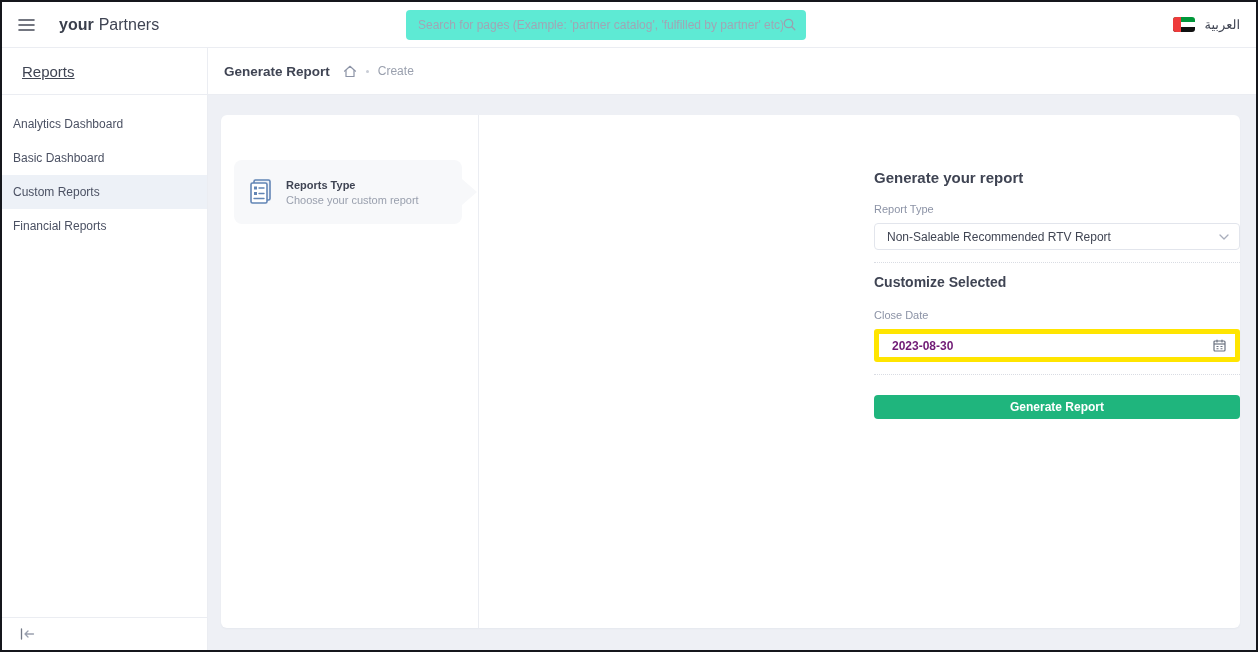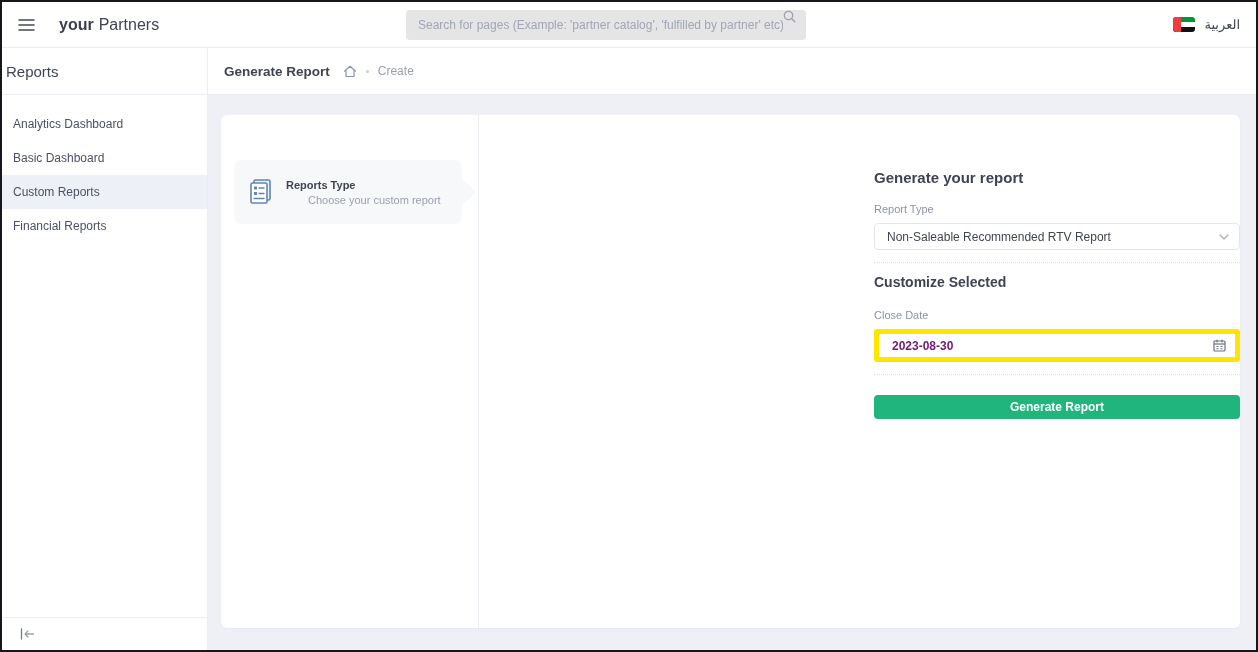--- a/index.html
+++ b/index.html
@@ -21,22 +21,22 @@
     padding: 0 16px;
   }
   .topbar-left { display: flex; align-items: center; width: 388px; flex: 0 0 auto; }
   .hamburger { display: inline-flex; cursor: pointer; margin-right: 24px; }
   .brand { font-size: 16px; cursor: pointer; white-space: nowrap; }
   .brand-bold { font-weight: 700; color: #3a3f4c; }
   .brand-rest { margin-left: 5px; color: #3f4453; }
 
   .search-box {
     width: 400px; height: 30px; flex: 0 0 auto;
-    background: #e5e5e5; border-radius: 4px;
-    display: flex; 
+    background: #5eead4; border-radius: 4px;
+    display: flex; align-items: center;
     padding: 0 10px 0 12px;
   }
   .search-box input {
     flex: 1; border: none; outline: none; background: transparent;
     font-family: "Liberation Sans", sans-serif;
     font-size: 12px; color: #404553;
   }
   .search-box input::placeholder { color: #a0a6b5; }
   .search-icon { display: inline-flex; cursor: pointer; }
 
@@ -56,22 +56,22 @@
   
   .main-row { flex: 1; display: flex; min-height: 0; }
 
   .sidebar {
     width: 206px; flex: 0 0 206px; background: #fff;
     border-right: 1px solid #ebedf2;
     display: flex; flex-direction: column;
   }
   .sidebar-title {
     height: 47px; flex: 0 0 47px; border-bottom: 1px solid #ebedf2;
-    display: flex; align-items: center; padding-left: 4px;
-    font-size: 15px; color: #3f4453;
+    display: flex; align-items: center; padding-left: 20px;
+    font-size: 15px; color: #3f4453; text-decoration: underline;
   }
   .sidebar nav { padding-top: 12px; }
   .nav-item {
     height: 34px; display: flex; align-items: center;
     padding-left: 11px; font-size: 12px; color: #4b5163; cursor: pointer;
   }
   .nav-item.selected { background: #edf1f7; }
   .sidebar-footer {
     margin-top: auto; border-top: 1px solid #ebedf2;
     height: 33px; flex: 0 0 33px;
@@ -113,21 +113,21 @@
     padding: 0 8px 0 14px; cursor: pointer;
   }
   .step-arrow {
     position: absolute; right: -15px; top: 50%; transform: translateY(-50%);
     width: 0; height: 0;
     border-top: 13px solid transparent; border-bottom: 13px solid transparent;
     border-left: 15px solid #f7f8fa;
   }
   .step-icon { display: inline-flex; flex: 0 0 auto; }
   .step-title { font-size: 11px; font-weight: 700; color: #3f4453; margin-bottom: 3px; }
-  .step-sub { font-size: 11px; color: #9aa0ae; margin-left: 22px; }
+  .step-sub { font-size: 11px; color: #9aa0ae; }
 
   .card-right { flex: 1; display: flex; justify-content: flex-end; }
   .form { width: 366px; padding-top: 54px; }
   .form-heading { font-size: 15px; font-weight: 700; color: #3f4453; margin-bottom: 17px; }
   .field-label { display: block; font-size: 11px; color: #8c93a6; margin-bottom: 8px; }
   .select {
     height: 27px; border: 1px solid #e2e5ec; border-radius: 4px;
     display: flex; align-items: center; justify-content: space-between;
     padding: 0 10px 0 12px; cursor: pointer; background: #fff;
   }

